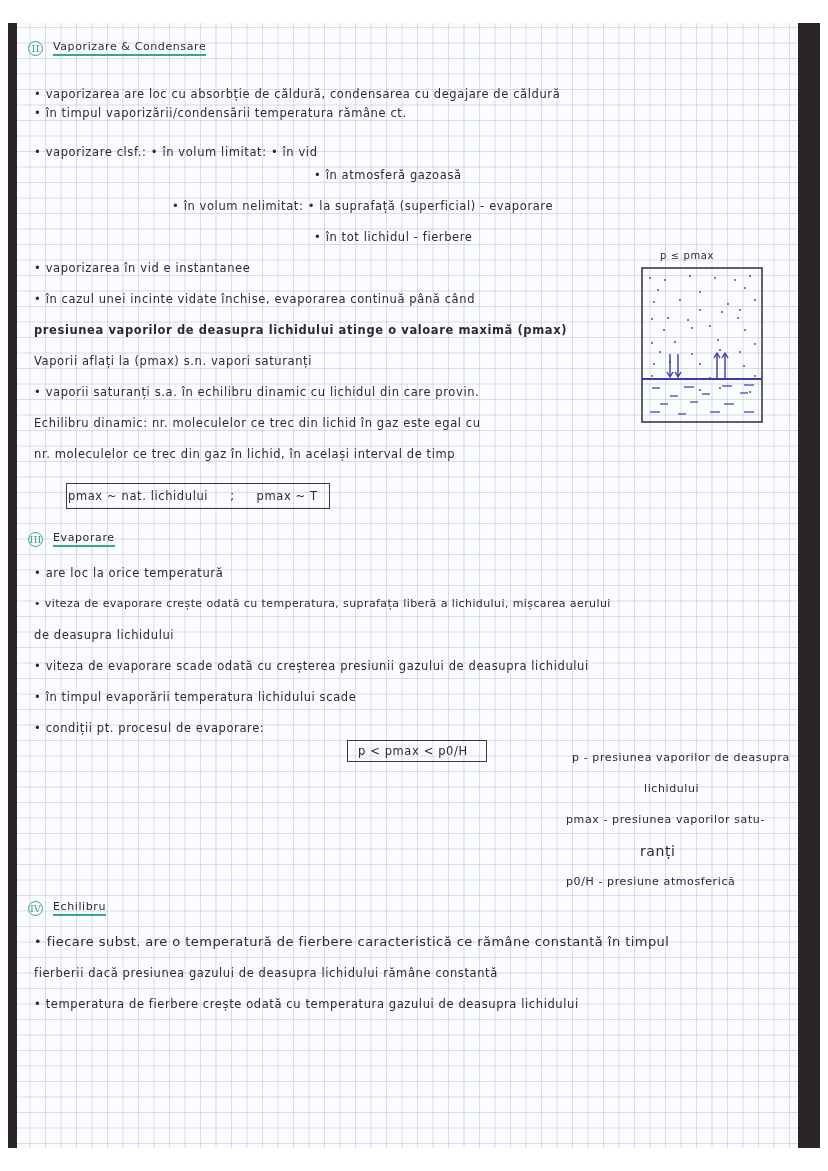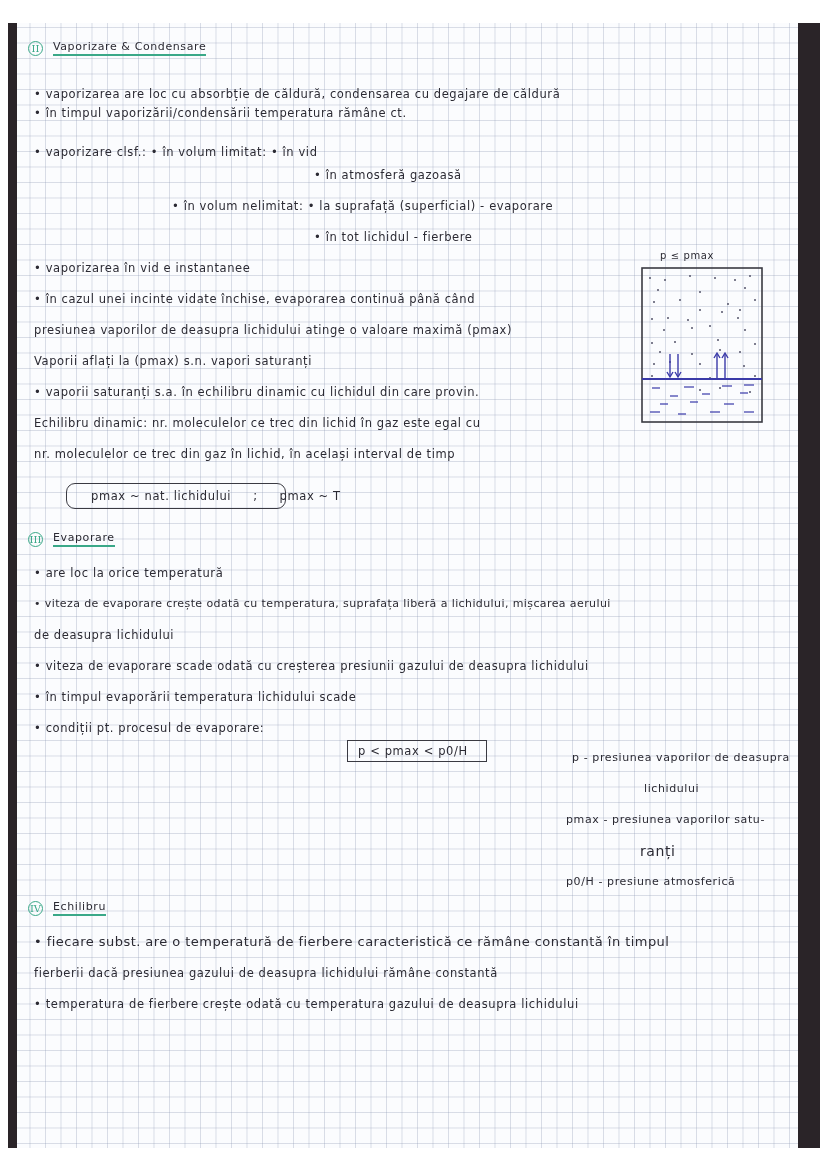--- a/index.html
+++ b/index.html
@@ -58,27 +58,27 @@
   <span class="sec-title">Vaporizare &amp; Condensare</span>
 </div>
 <div class="hw" style="left:34px;top:86px;">• vaporizarea are loc cu absorbție de căldură, condensarea cu degajare de căldură</div>
 <div class="hw" style="left:34px;top:105px;">• în timpul vaporizării/condensării temperatura rămâne ct.</div>
 <div class="hw" style="left:34px;top:144px;">• vaporizare clsf.: • în volum limitat: • în vid</div>
 <div class="hw" style="left:314px;top:167px;">• în atmosferă gazoasă</div>
 <div class="hw" style="left:172px;top:198px;">• în volum nelimitat: • la suprafață (superficial) - evaporare</div>
 <div class="hw" style="left:314px;top:229px;">• în tot lichidul - fierbere</div>
 <div class="hw" style="left:34px;top:260px;">• vaporizarea în vid e instantanee</div>
 <div class="hw" style="left:34px;top:291px;">• în cazul unei incinte vidate închise, evaporarea continuă până când</div>
-<div class="hw" style="left:34px;top:322px;">presiunea vaporilor de deasupra lichidului atinge o valoare maximă (pmax)</div>
+<div class="hw" style="left:34px;top:322px;font-weight:bold;">presiunea vaporilor de deasupra lichidului atinge o valoare maximă (pmax)</div>
 <div class="hw" style="left:34px;top:353px;">Vaporii aflați la (pmax) s.n. vapori saturanți</div>
 <div class="hw" style="left:34px;top:384px;">• vaporii saturanți s.a. în echilibru dinamic cu lichidul din care provin.</div>
 <div class="hw" style="left:34px;top:415px;">Echilibru dinamic: nr. moleculelor ce trec din lichid în gaz este egal cu</div>
 <div class="hw" style="left:34px;top:446px;">nr. moleculelor ce trec din gaz în lichid, în același interval de timp</div>
 
-<div class="box" style="left:66px;top:483px;width:220px;height:26px;padding-left:24px;border-radius:9px;">
+<div class="box" style="left:66px;top:483px;width:264px;height:26px;padding-left:1px;">
   <span>pmax ~ nat. lichidului</span>
   <span style="margin:0 22px;">;</span>
   <span>pmax ~ T</span>
 </div>
 
 <div class="diagram">
   <div class="hw" style="left:20px;top:-2px;font-size:10px;">p ≤ pmax</div>
   <svg width="124" height="180" style="position:absolute;left:0;top:16px;">
     <rect x="2" y="2" width="120" height="154" fill="none" stroke="#3a3a42" stroke-width="1.6"></rect>
     <g fill="#55556a">

